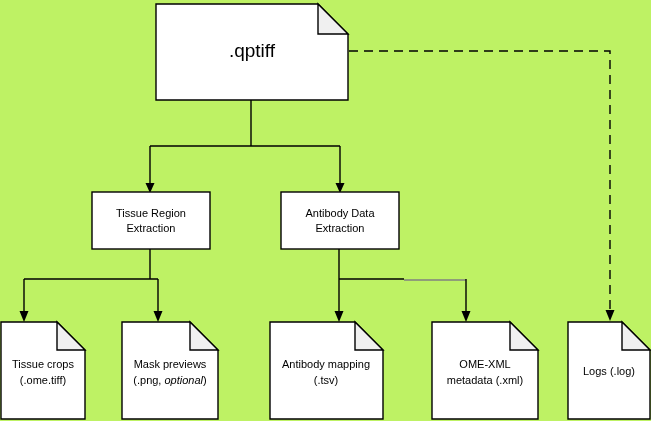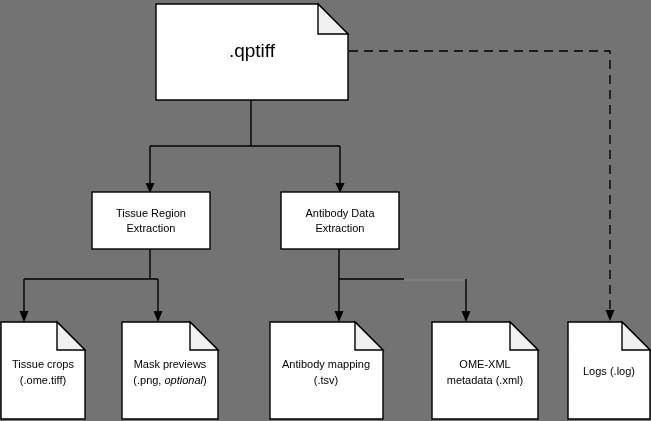--- a/index.html
+++ b/index.html
@@ -10,21 +10,21 @@
   body {
     width: 651px;
     height: 421px;
     overflow: hidden;
     font-family: "Liberation Sans", sans-serif;
   }
   #diagram-canvas {
     position: relative;
     width: 651px;
     height: 421px;
-    background: #737373;
+    background: #bef264;
   }
   svg.flow {
     position: absolute;
     top: 0;
     left: 0;
     width: 651px;
     height: 421px;
     display: block;
   }
   .node-shape {

